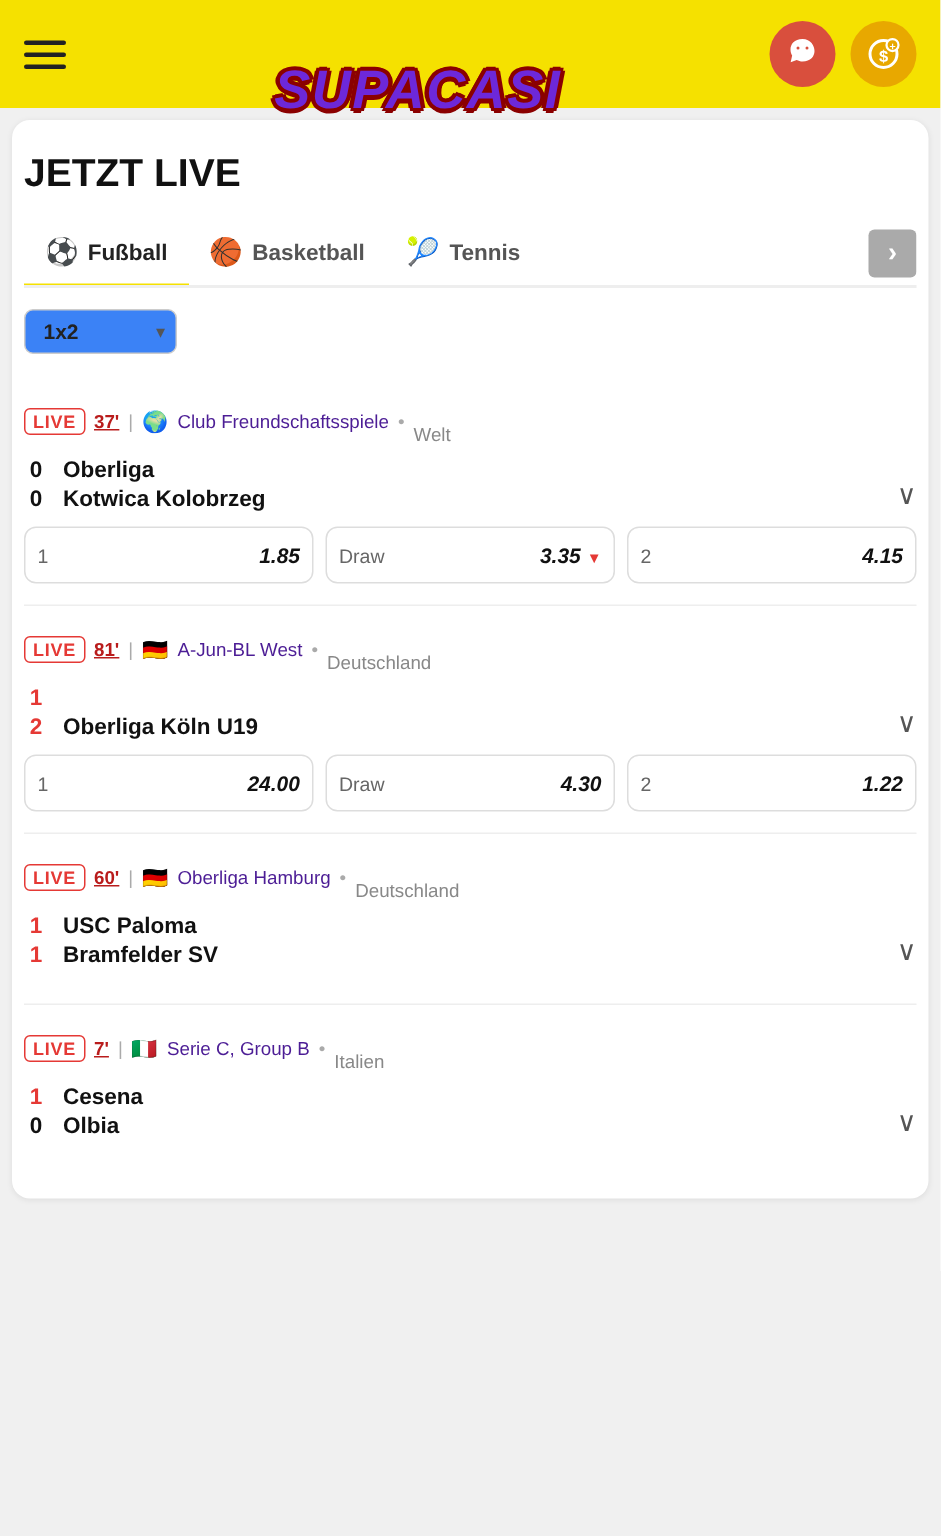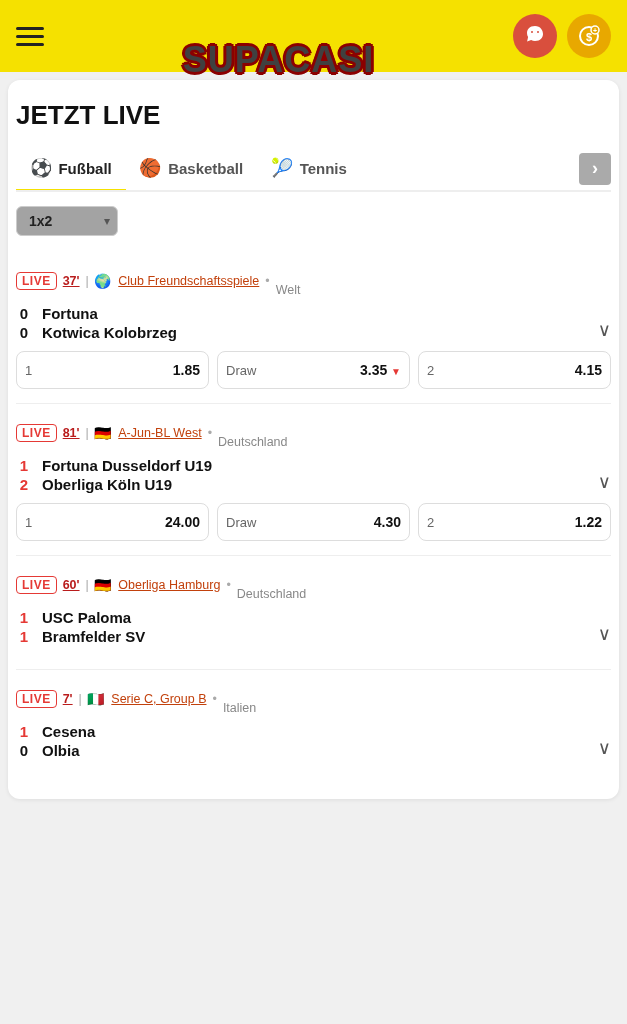--- a/index.html
+++ b/index.html
@@ -28,21 +28,22 @@
     .header-menu-icon span {
       display: block;
       width: 28px;
       height: 3px;
       background: #222;
       border-radius: 2px;
     }
     .header-logo {
       font-size: 36px;
       font-weight: 900;
-      color: #404040;
+      font-style: italic;
+      color: #6d28d9;
       text-shadow: -2px -2px 0 #8B0000, 2px -2px 0 #8B0000, -2px 2px 0 #8B0000, 2px 2px 0 #8B0000,
                    0 3px 0 #8B0000, 3px 0 0 #8B0000, -3px 0 0 #8B0000, 0 -3px 0 #8B0000;
       letter-spacing: 1px;
       user-select: none;
       margin-top: 48px;
     }
     .header-icons {
       display: flex;
       gap: 10px;
       align-items: center;
@@ -132,21 +133,21 @@
     .filter-row {
       margin-bottom: 16px;
     }
     .filter-select {
       border: 1.5px solid #ccc;
       border-radius: 6px;
       padding: 6px 12px;
       font-size: 14px;
       font-weight: 600;
       color: #222;
-      background: #a3a3a3;
+      background: #3b82f6;
       cursor: pointer;
       appearance: none;
       -webkit-appearance: none;
       padding-right: 24px;
       position: relative;
     }
     .filter-wrapper {
       display: inline-block;
       position: relative;
     }
@@ -192,23 +193,22 @@
       font-weight: 600;
       text-decoration: underline;
     }
     .match-separator {
       color: #aaa;
     }
     .league-flag {
       font-size: 14px;
     }
     .league-name {
-      color: #c2410c;
+      color: #4c1d95;
       font-weight: 500;
-      text-decoration: underline;
     }
     .league-country {
       color: #888;
       margin-top: 19px;
     }
 
     .match-teams {
       display: flex;
       flex-direction: column;
       gap: 2px;
@@ -262,20 +262,21 @@
       font-size: 13px;
     }
     .odds-label {
       color: #666;
       font-weight: 500;
     }
     .odds-value {
       font-weight: 800;
       color: #111;
       font-size: 14px;
+      font-style: italic;
     }
     .odds-arrow {
       color: #e53935;
       font-size: 10px;
     }
   </style>
 </head>
 <body>
 
 <header class="header">
@@ -340,21 +341,21 @@
         <span class="match-time">37'</span>
         <span class="match-separator">|</span>
         <span class="league-flag">🌍</span>
         <span class="league-name">Club Freundschaftsspiele</span>
         <span class="match-separator">•</span>
         <span class="league-country">Welt</span>
       </div>
       <div class="match-teams">
         <div class="team-row">
           <span class="team-score zero">0</span>
-          <span class="team-name">Fortuna</span>
+          <span class="team-name">Oberliga</span>
         </div>
         <div class="team-row">
           <span class="team-score zero">0</span>
           <span class="team-name">Kotwica Kolobrzeg</span>
         </div>
         <span class="match-expand">∨</span>
       </div>
       <div class="odds-row">
         <button class="odds-btn">
           <span class="odds-label">1</span>
@@ -380,21 +381,20 @@
         <span class="match-time">81'</span>
         <span class="match-separator">|</span>
         <span class="league-flag">🇩🇪</span>
         <span class="league-name">A-Jun-BL West</span>
         <span class="match-separator">•</span>
         <span class="league-country">Deutschland</span>
       </div>
       <div class="match-teams">
         <div class="team-row">
           <span class="team-score">1</span>
-          <span class="team-name">Fortuna Dusseldorf U19</span>
         </div>
         <div class="team-row">
           <span class="team-score">2</span>
           <span class="team-name">Oberliga Köln U19</span>
         </div>
         <span class="match-expand">∨</span>
       </div>
       <div class="odds-row">
         <button class="odds-btn">
           <span class="odds-label">1</span>

